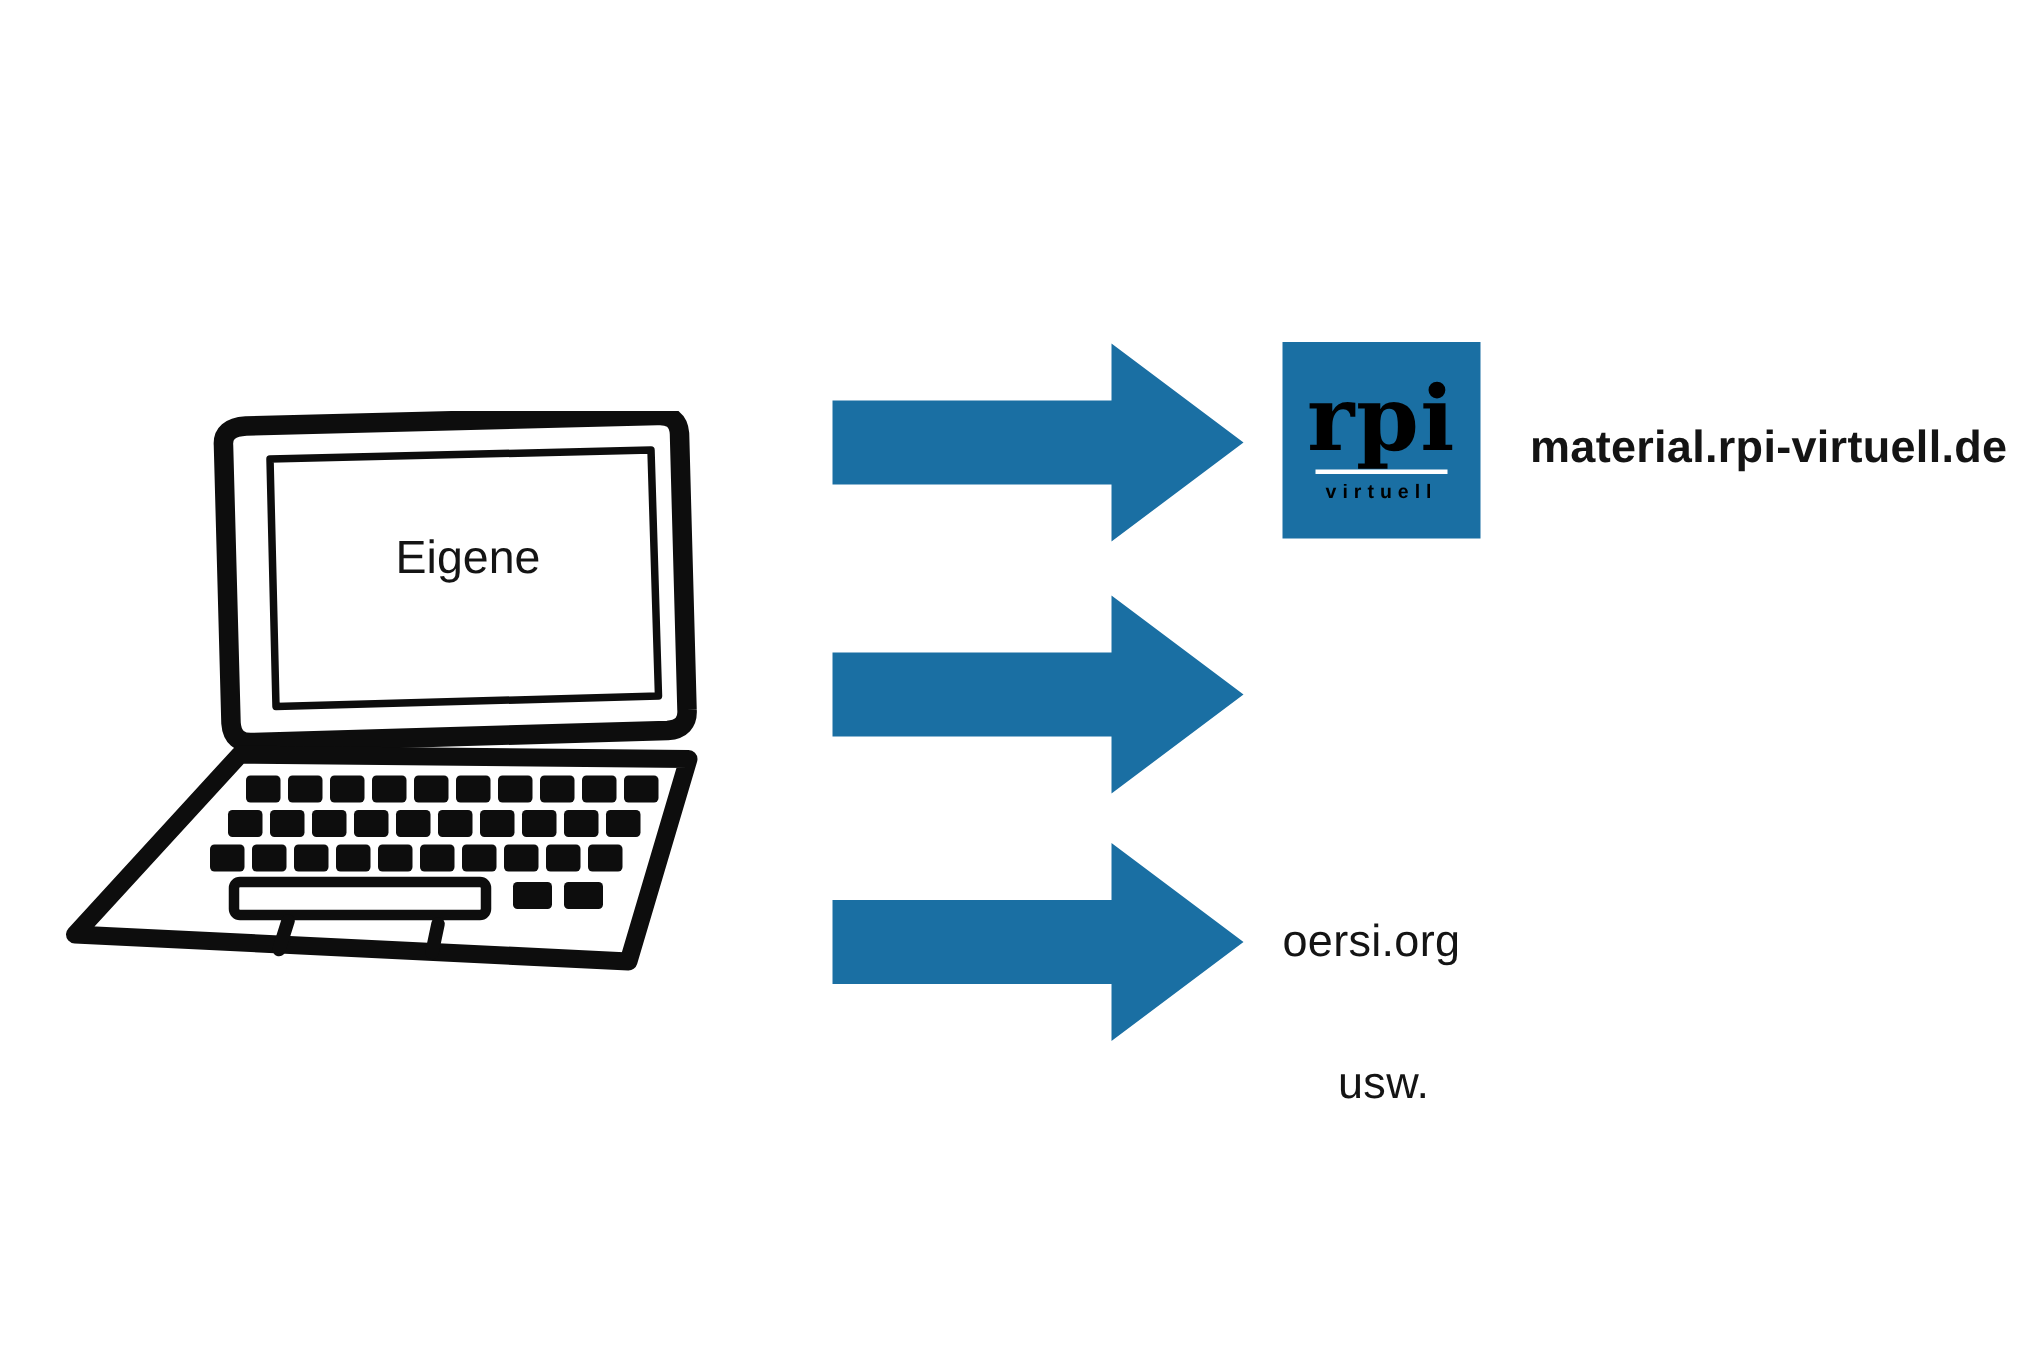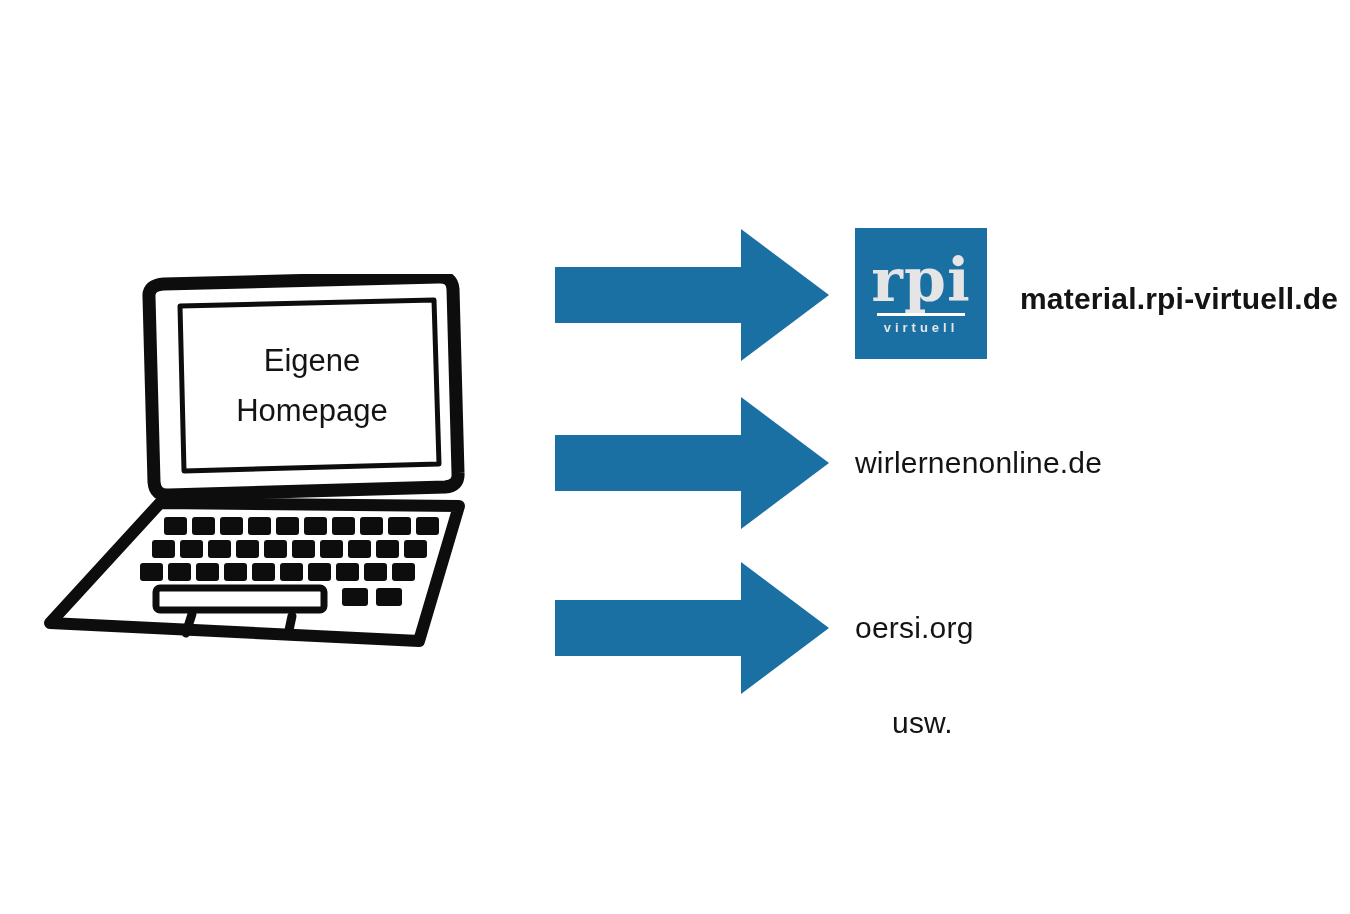--- a/index.html
+++ b/index.html
@@ -28,21 +28,21 @@
   
   .arrow { position: absolute; width: 280px; height: 140px; }
   .arrow polygon { fill: var(--arrow-blue, #1a6fa3); }
   .arrow-1 { left: 553px; top: 225px; }
   .arrow-2 { left: 553px; top: 393px; }
   .arrow-3 { left: 553px; top: 558px; }
 
   
   .rpi-logo {
     position: absolute; left: 855px; top: 228px; width: 132px; height: 131px;
-    background: var(--logo-blue, #1a6fa3); color: #e5e5e5;
+    background: var(--logo-blue, #1a6fa3); color: #000000;
     display: flex; flex-direction: column; align-items: center; justify-content: center;
   }
   .rpi-word {
     font-family: "DejaVu Serif", serif; font-weight: bold;
     font-size: 60px; line-height: 0.95; letter-spacing: 1px;
   }
   .rpi-line { width: 88px; height: 3px; background: #ffffff; margin: 4px 0 4px; }
   .rpi-sub { font-size: 13px; font-weight: bold; letter-spacing: 4px; text-align: center; }
 
   
@@ -106,40 +106,38 @@
         <rect class="key" x="306" y="314" width="26" height="18" rx="3"></rect>
         <rect class="key" x="340" y="314" width="26" height="18" rx="3"></rect>
       </g>
 
       <rect class="sketch-stroke" stroke-width="7" x="120" y="314" width="168" height="22" rx="4"></rect>
 
       <path class="sketch-line" stroke-width="9" stroke-linecap="round" d="M156 340 L150 359"></path>
       <path class="sketch-line" stroke-width="9" stroke-linecap="round" d="M256 342 L252 361"></path>
     </svg>
 
-    <div class="screen-label" style="left:144px; top:62px; position:absolute;">
+    <div class="screen-label" style="left:144px; top:73px; position:absolute;">
       <div>Eigene</div>
-      <div>Homepage</div>
     </div>
   </div>
 
   <svg class="arrow arrow-1" viewBox="0 0 280 140" aria-hidden="true">
     <polygon points="2,42 188,42 188,4 276,70 188,136 188,98 2,98"></polygon>
   </svg>
   <svg class="arrow arrow-2" viewBox="0 0 280 140" aria-hidden="true">
     <polygon points="2,42 188,42 188,4 276,70 188,136 188,98 2,98"></polygon>
   </svg>
   <svg class="arrow arrow-3" viewBox="0 0 280 140" aria-hidden="true">
     <polygon points="2,42 188,42 188,4 276,70 188,136 188,98 2,98"></polygon>
   </svg>
 
   <div class="rpi-logo">
     <div class="rpi-word">rpi</div>
     <div class="rpi-line"></div>
     <div class="rpi-sub">virtuell</div>
   </div>
 
   <div class="target-label label-1">material.rpi-virtuell.de</div>
-  <div class="target-label label-2">wirlernenonline.de</div>
   <div class="target-label label-3">oersi.org</div>
   <div class="target-label label-4">usw.</div>
 
 </div>
 
 </body></html>

